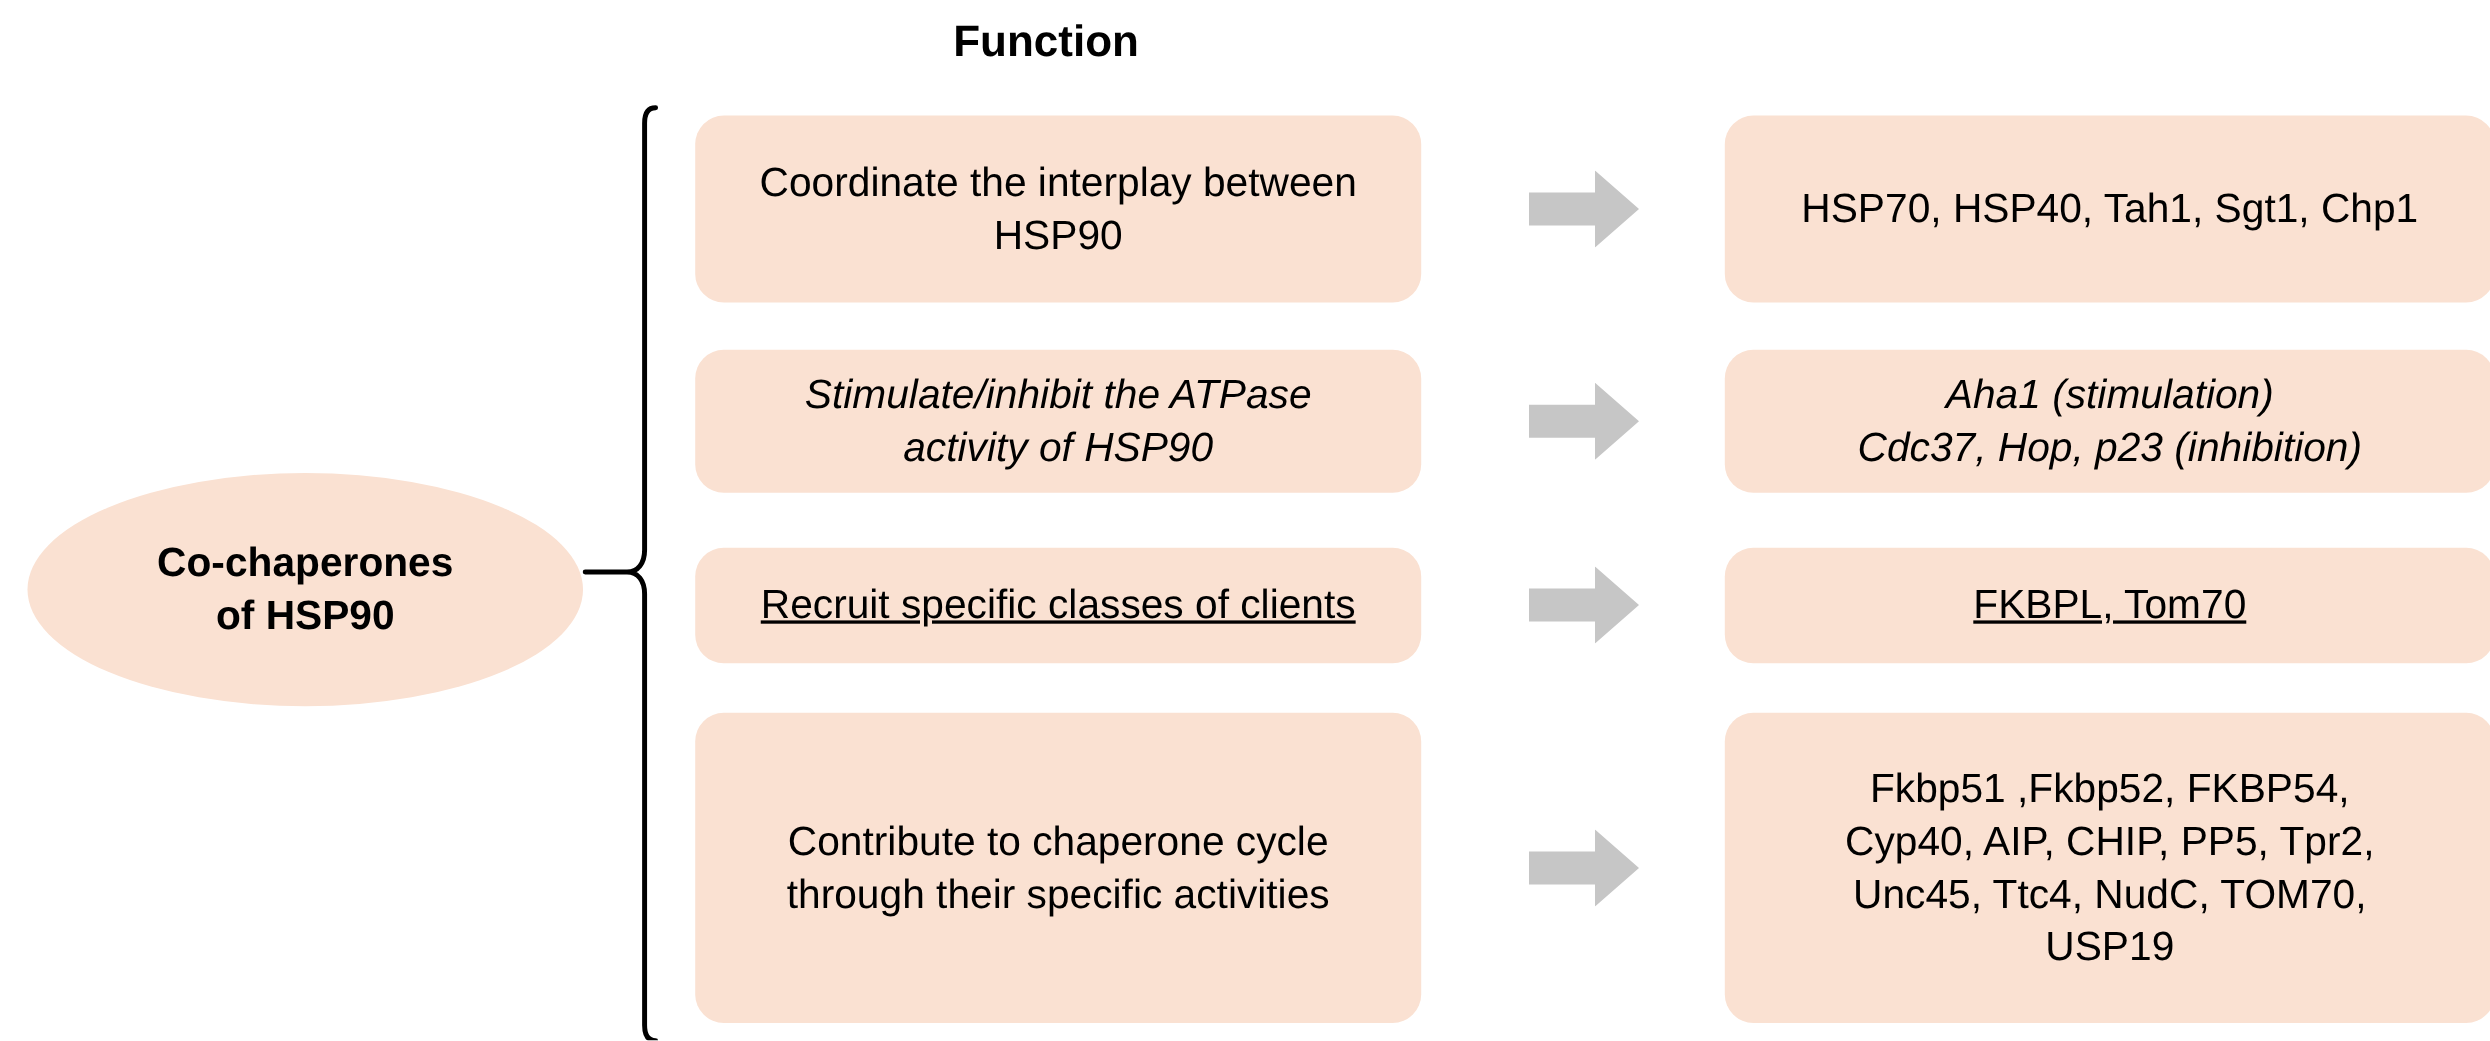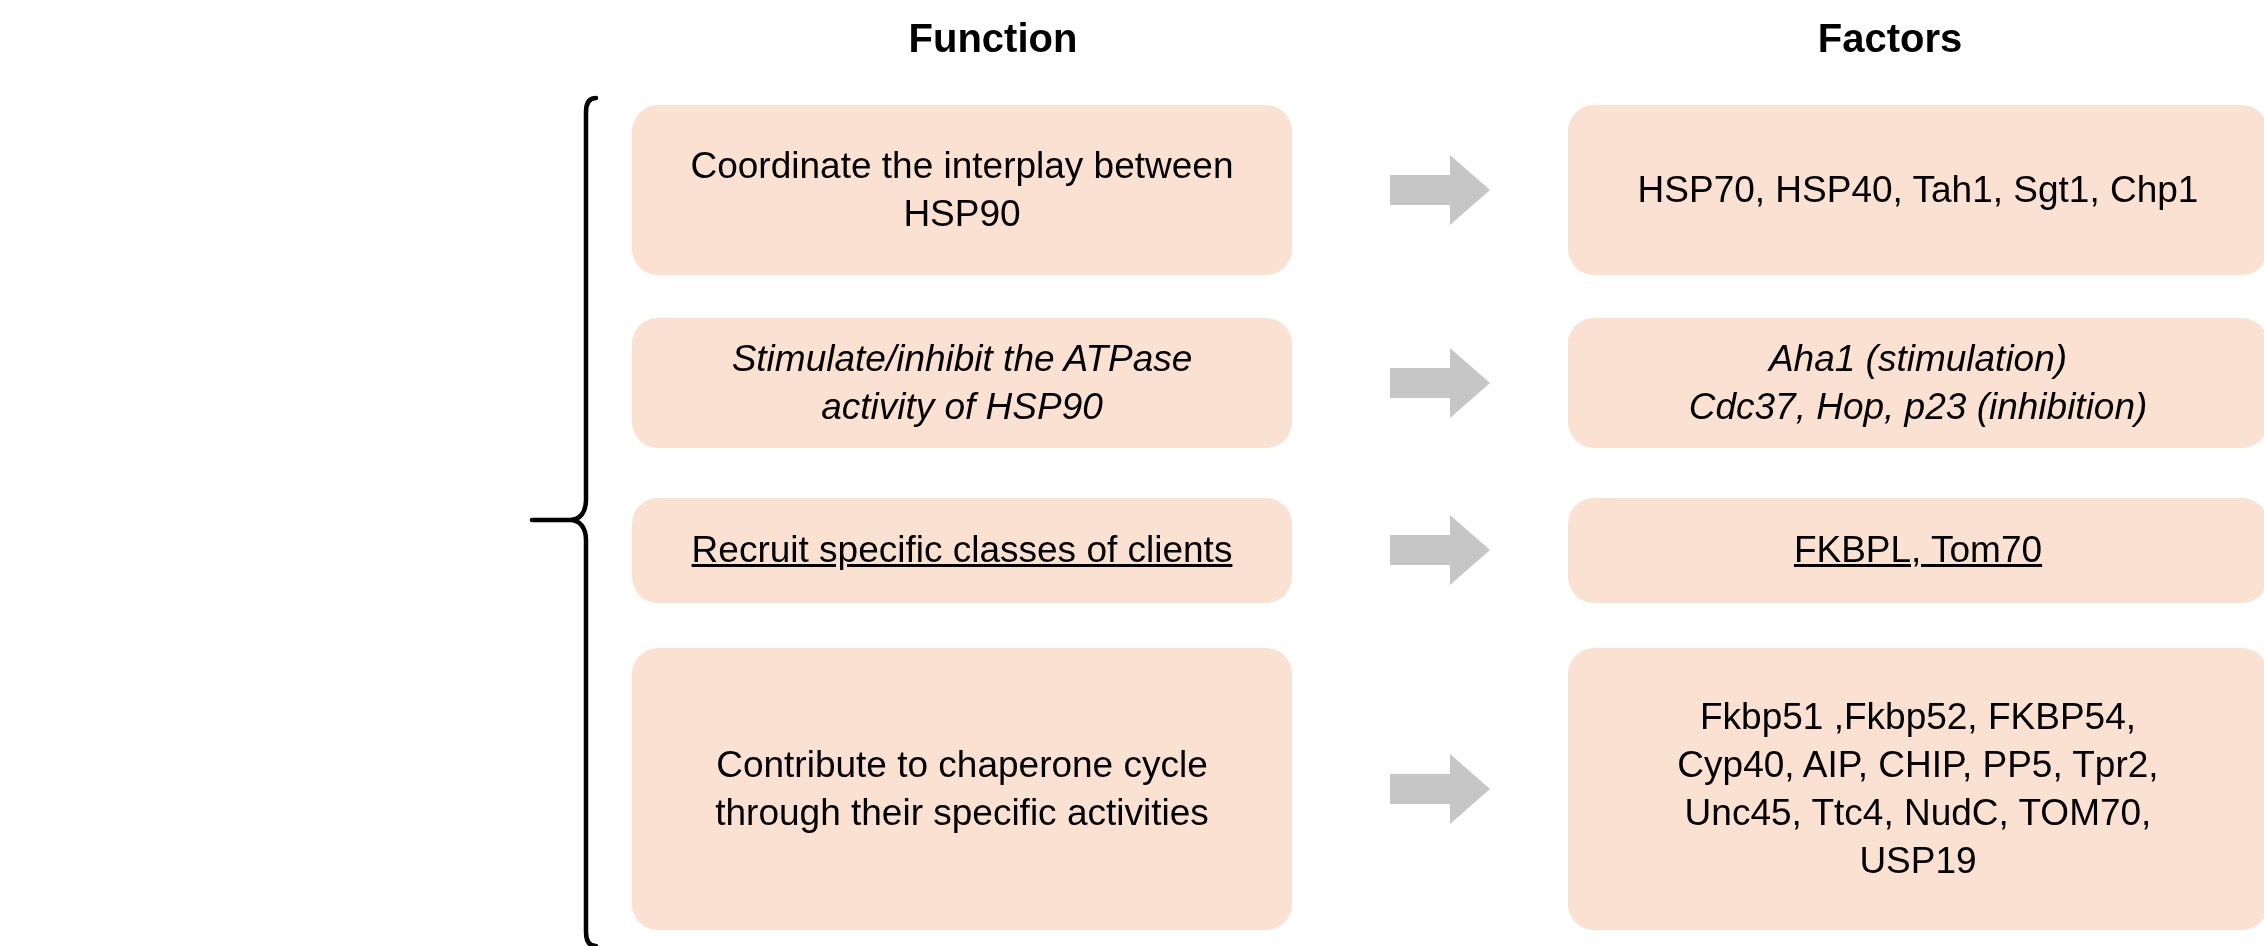--- a/index.html
+++ b/index.html
@@ -22,21 +22,21 @@
   .col-header {
     position: absolute;
     font-size: 40px;
     font-weight: bold;
     color: #000000;
     text-align: center;
     white-space: nowrap;
     line-height: 1;
   }
   #header-function {
-    left: 793px;
+    left: 751px;
     top: 18px;
     width: 400px;
   }
   #header-factors {
     left: 1690px;
     top: 18px;
     width: 400px;
   }
 
   
@@ -119,22 +119,25 @@
   .row-2 .arrow { top: 348px; }
   .row-3 .arrow { top: 515px; }
   .row-4 .arrow { top: 754px; }
 </style>
 </head>
 <body>
 
 <div id="canvas">
 
   <div class="col-header" id="header-function">Function</div>
-  <div class="col-header" id="header-factors">Factors</div>
-
+
+  <div id="root-ellipse">
+    <div class="ellipse-label">Co-chaperones
+of HSP90</div>
+  </div>
 
   <svg id="brace" viewBox="0 0 72 860" preserveAspectRatio="none">
     <path d="M 68 6
              C 62 6, 58 10, 58 20
              L 58 408
              C 58 420, 52 428, 42 428
              L 4 428
              L 42 428
              C 52 428, 58 436, 58 448
              L 58 840

